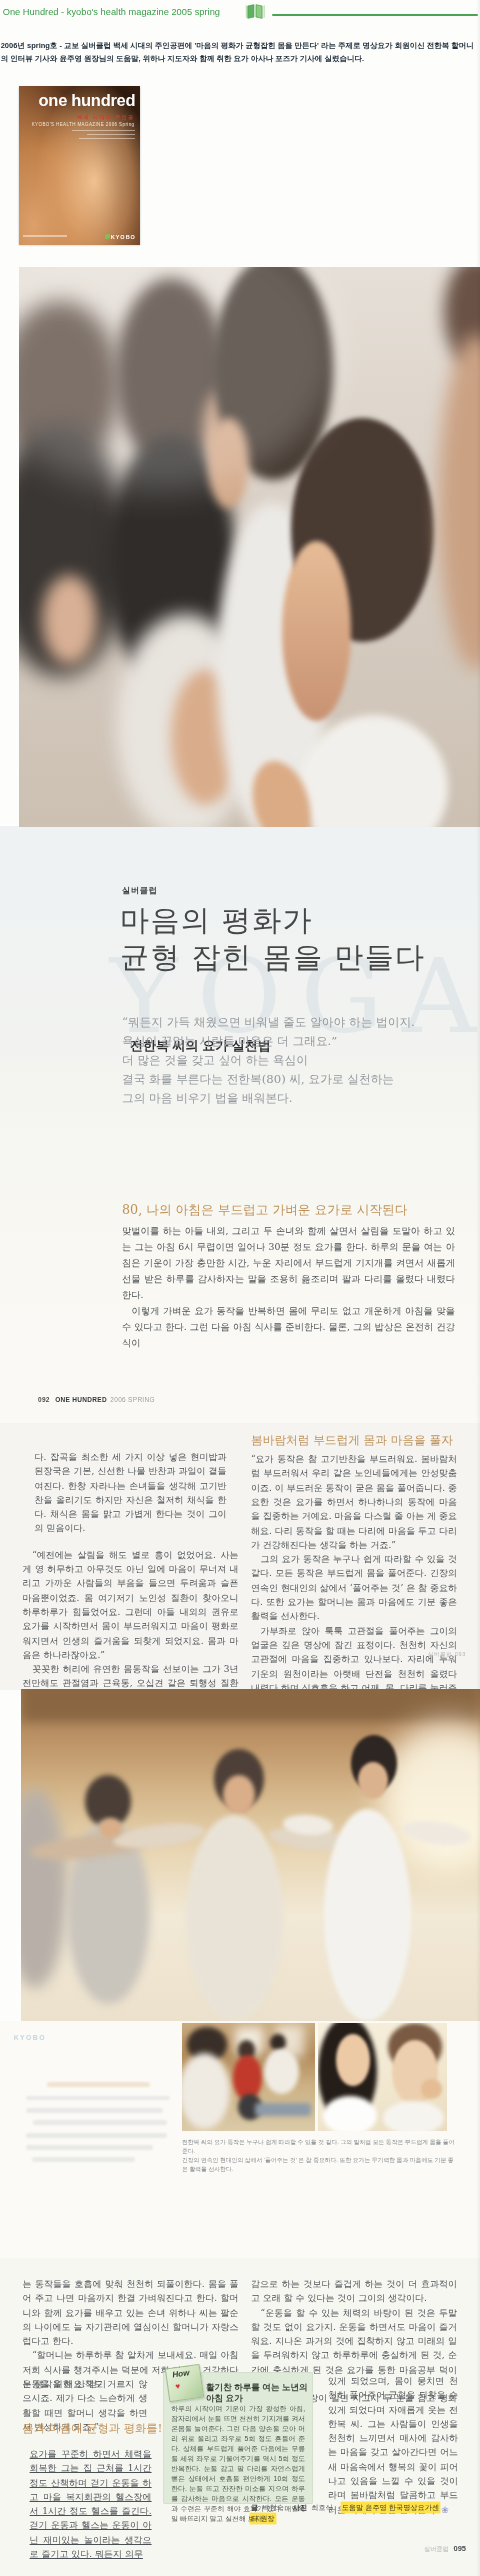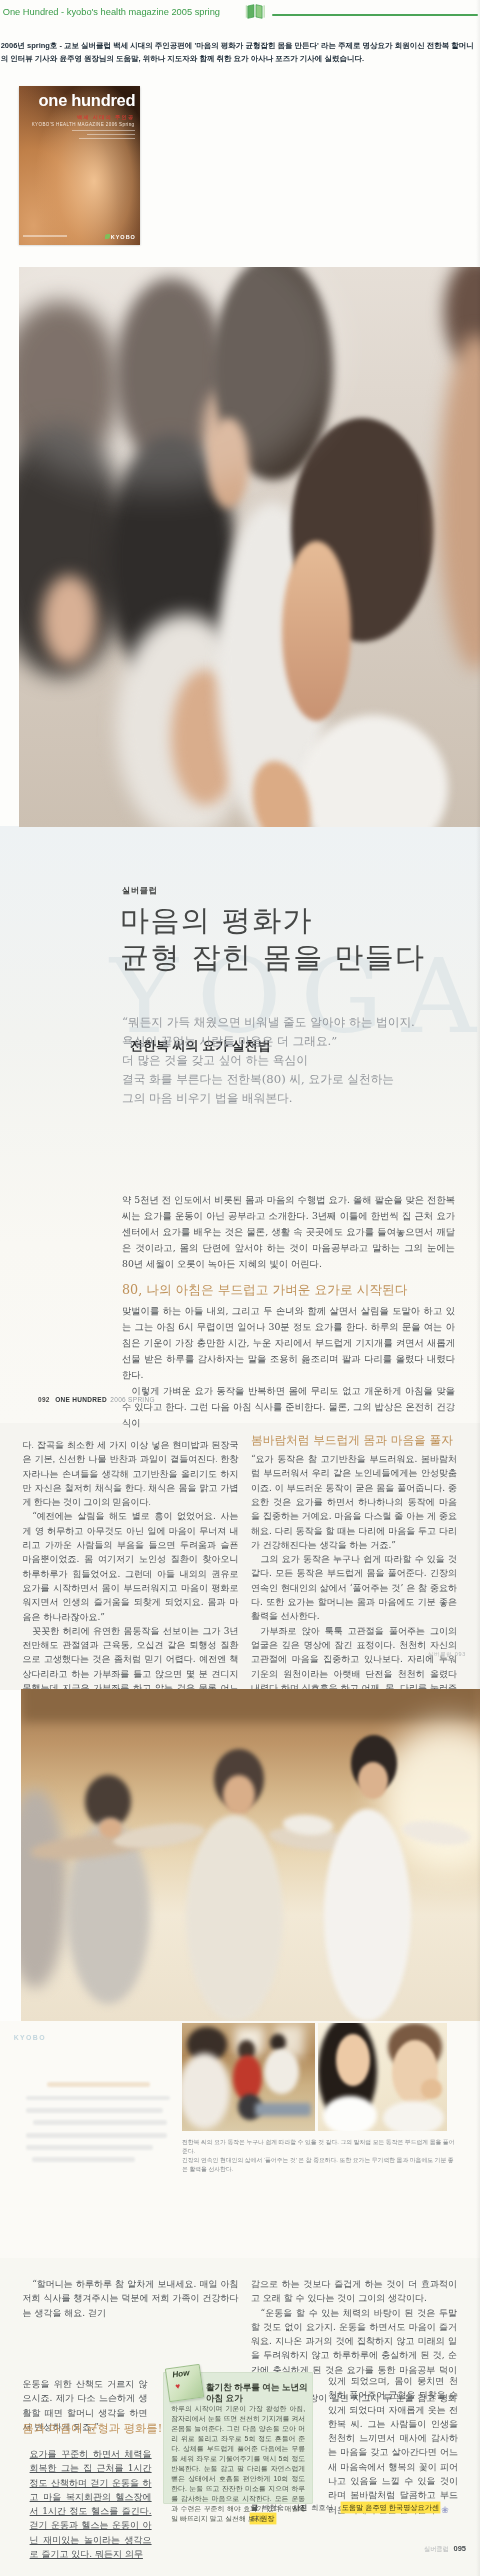--- a/index.html
+++ b/index.html
@@ -157,31 +157,30 @@
   <div id="title2" class="abs title z2">균형 잡힌 몸을 만들다</div>
   <div id="title1" class="abs title z2">마음의 평화가</div>
   <div id="subtitle" class="abs z2">전한복 씨의 요가 실천법</div>
   <div id="quote" class="abs pre z2">“뭐든지 가득 채웠으면 비워낼 줄도 알아야 하는 법이지.
 욕심이 끝없는 사람들 마음은 더 그래요.”
 더 많은 것을 갖고 싶어 하는 욕심이
 결국 화를 부른다는 전한복(80) 씨, 요가로 실천하는
 그의 마음 비우기 법을 배워본다.</div>
 
   <div id="p1-col" class="abs body-col z1">
-    <p style="margin:0;">약 5천년 전 인도에서 비롯된 몸과 마음의 수행법 요가. 올해 팔순을 맞은 전한복 씨는 요가를 운동이 아닌 공부라고 소개한다. 3년째 이틀에 한번씩 집 근처 요가센터에서 요가를 배우는 것은 물론, 생활 속 곳곳에도 요가를 들여놓으면서 깨달은 것이라고, 몸의 단련에 앞서야 하는 것이 마음공부라고 말하는 그의 눈에는 80년 세월이 오롯이 녹아든 지혜의 빛이 어린다.</p>
     <p id="p1-h1" class="h-orange">80, 나의 아침은 부드럽고 가벼운 요가로 시작된다</p>
     <p style="margin:0;">맞벌이를 하는 아들 내외, 그리고 두 손녀와 함께 살면서 살림을 도맡아 하고 있는 그는 아침 6시 무렵이면 일어나 30분 정도 요가를 한다. 하루의 문을 여는 아침은 기운이 가장 충만한 시간, 누운 자리에서 부드럽게 기지개를 켜면서 새롭게 선물 받은 하루를 감사하자는 말을 조용히 읊조리며 팔과 다리를 올렸다 내렸다 한다.</p>
     <p class="indent" style="margin:0;">이렇게 가벼운 요가 동작을 반복하면 몸에 무리도 없고 개운하게 아침을 맞을 수 있다고 한다. 그런 다음 아침 식사를 준비한다. 물론, 그의 밥상은 온전히 건강식이</p>
   </div>
   <div id="footer092" class="abs z1">
     <span class="num">092</span><span class="brand">ONE HUNDRED</span><span class="season">2006 SPRING</span>
   </div>
 
   <div id="p2-left" class="col body-col z1">
-    <p style="margin:0;font-family:Liberation Serif, serif;">다. 잡곡을 최소한 세 가지 이상 넣은 현미밥과 된장국은 기본, 신선한 나물 반찬과 과일이 곁들여진다. 한창 자라나는 손녀들을 생각해 고기반찬을 올리기도 하지만 자신은 철저히 채식을 한다. 채식은 몸을 맑고 가볍게 한다는 것이 그이의 믿음이다.</p>
+    <p style="margin:12px;">다. 잡곡을 최소한 세 가지 이상 넣은 현미밥과 된장국은 기본, 신선한 나물 반찬과 과일이 곁들여진다. 한창 자라나는 손녀들을 생각해 고기반찬을 올리기도 하지만 자신은 철저히 채식을 한다. 채식은 몸을 맑고 가볍게 한다는 것이 그이의 믿음이다.</p>
     <p class="indent" style="margin:0;">“예전에는 살림을 해도 별로 흥이 없었어요. 사는 게 영 허무하고 아무것도 아닌 일에 마음이 무너져 내리고 가까운 사람들의 부음을 들으면 두려움과 슬픈 마음뿐이었죠. 몸 여기저기 노인성 질환이 찾아오니 하루하루가 힘들었어요. 그런데 아들 내외의 권유로 요가를 시작하면서 몸이 부드러워지고 마음이 평화로워지면서 인생의 즐거움을 되찾게 되었지요. 몸과 마음은 하나라잖아요.”</p>
     <p class="indent" style="margin:0;">꼿꼿한 허리에 유연한 몸동작을 선보이는 그가 3년 전만해도 관절염과 근육통, 오십견 같은 퇴행성 질환으로 고생했다는 것은 좀처럼 믿기 어렵다. 예전엔 책상다리라고 하는 가부좌를 틀고 앉으면 몇 분 견디지 못했는데 지금은 가부좌를 하고 앉는 것은 물론 어느 젊은이들처럼 무릎이 바닥에 닿는 유연함까지 기르게 되었다.</p>
   </div>
   <div id="p2-right" class="col body-col z1">
     <p id="p2-right-h" class="h-orange">봄바람처럼 부드럽게 몸과 마음을 풀자</p>
     <p style="margin:0;">“요가 동작은 참 고기반찬을 부드러워요. 봄바람처럼 부드러워서 우리 같은 노인네들에게는 안성맞춤이죠. 이 부드러운 동작이 굳은 몸을 풀어줍니다. 중요한 것은 요가를 하면서 하나하나의 동작에 마음을 집중하는 거예요. 마음을 다스릴 줄 아는 게 중요해요. 다리 동작을 할 때는 다리에 마음을 두고 다리가 건강해진다는 생각을 하는 거죠.”</p>
     <p class="indent" style="margin:0;">그의 요가 동작은 누구나 쉽게 따라할 수 있을 것 같다. 모든 동작은 부드럽게 몸을 풀어준다. 긴장의 연속인 현대인의 삶에서 ‘풀어주는 것’ 은 참 중요하다. 또한 요가는 할머니는 몸과 마음에도 기분 좋은 활력을 선사한다.</p>
     <p class="indent" style="margin:0;">가부좌로 앉아 툭툭 고관절을 풀어주는 그이의 얼굴은 깊은 명상에 잠긴 표정이다. 천천히 자신의 고관절에 마음을 집중하고 있나보다. 자리에 누워 기운의 원천이라는 아랫배 단전을 천천히 올렸다 내렸다 하며 심호흡을 하고 어깨, 목, 다리를 눌러주고 당기</p>
   </div>
   <div id="footer093" class="abs z1">실버클럽 093</div>
@@ -237,20 +236,21 @@
     <div class="gbar" style="left:20.6px;top:0;width:103px;background:#d9a96e;"></div>
     <div class="gbar" style="left:0;top:13.7px;width:144px;"></div>
     <div class="gbar" style="left:0;top:26px;width:137px;"></div>
     <div class="gbar" style="left:6.9px;top:38px;width:134px;"></div>
     <div class="gbar" style="left:0;top:51px;width:141px;"></div>
     <div class="gbar" style="left:0;top:63px;width:127px;"></div>
     <div class="gbar" style="left:5.5px;top:75px;width:103px;"></div>
   </div>
 
   <div id="p3-leftA" class="col body-col z1">
+    <p style="margin:0;">는 동작들을 호흡에 맞춰 천천히 되풀이한다. 몸을 풀어 주고 나면 마음까지 한결 가벼워진다고 한다. 할머니와 함께 요가를 배우고 있는 손녀 위하나 씨는 팔순의 나이에도 늘 자기관리에 열심이신 할머니가 자랑스럽다고 한다.</p>
     <p class="indent" style="margin:0;">“할머니는 하루하루 참 알차게 보내세요. 매일 아침 저희 식사를 챙겨주시는 덕분에 저희 가족이 건강하다는 생각을 해요. 걷기</p>
   </div>
   <div id="p3-leftB" class="col body-col z1">
     <p style="margin:0;">운동을 위한 산책도 거르지 않으시죠. 제가 다소 느슨하게 생활할 때면 할머니 생각을 하면서 반성하게 되죠.”</p>
   </div>
   <div id="p3-left-h" class="abs h-orange z1">몸과 마음에 균형과 평화를!</div>
   <div id="p3-leftC" class="col body-col z1">
     <p style="margin:7px;text-decoration:underline;">요가를 꾸준히 하면서 체력을 회복한 그는 집 근처를 1시간 정도 산책하며 걷기 운동을 하고 마을 복지회관의 헬스장에서 1시간 정도 헬스를 즐긴다. 걷기 운동과 헬스는 운동이 아닌 재미있는 놀이라는 생각으로 즐기고 있다. 뭐든지 의무</p>
   </div>
   <div id="p3-rightA" class="col body-col z1">

